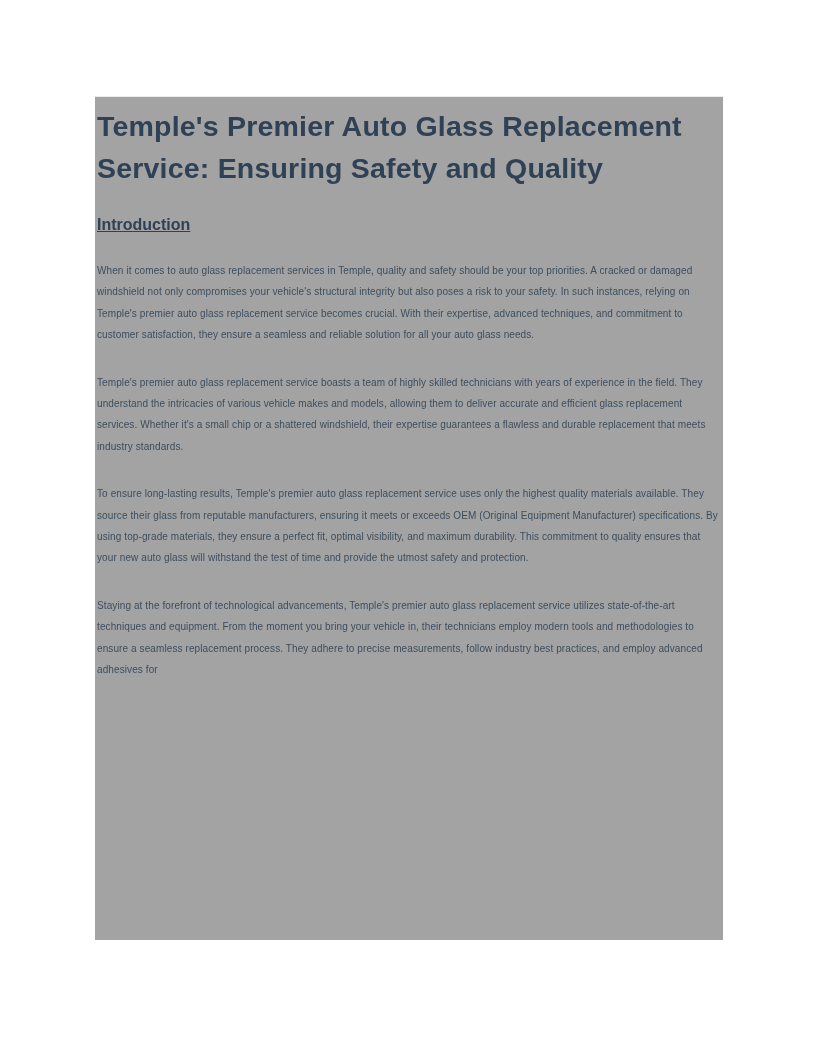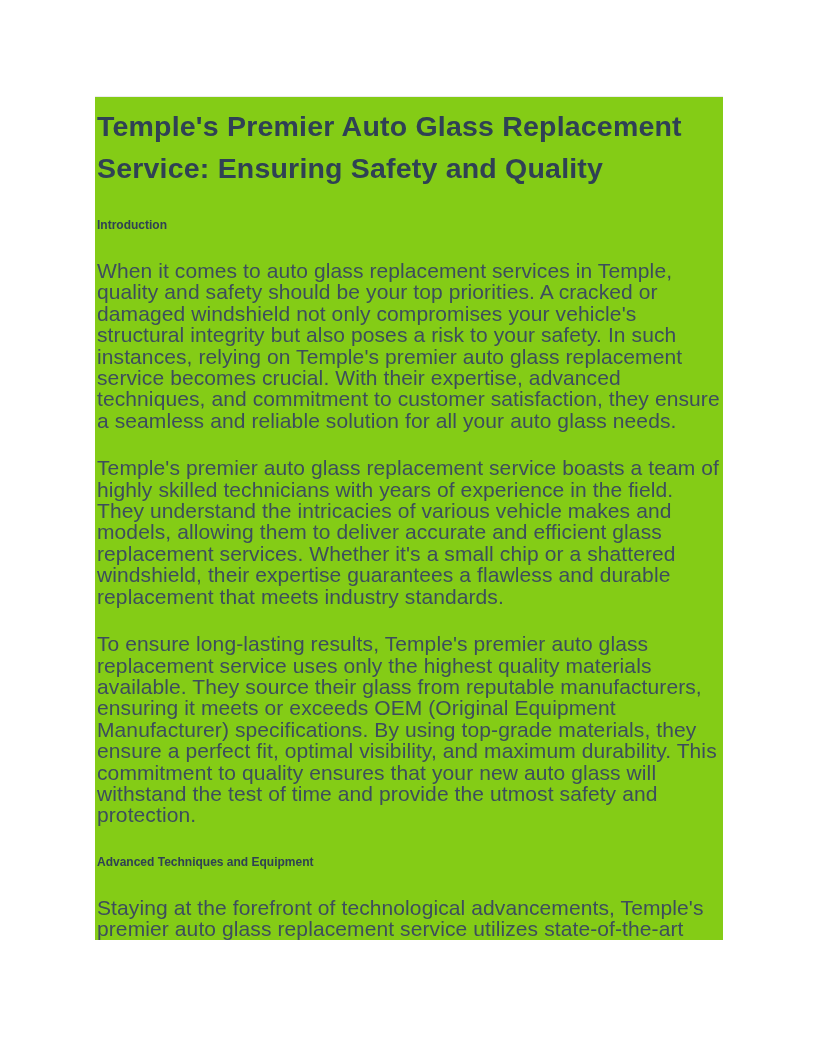--- a/index.html
+++ b/index.html
@@ -18,46 +18,47 @@
     height: 1056px;
     background: #ffffff;
   }
 
   .doc-content {
     position: absolute;
     left: 95px;
     top: 96px;
     width: 628px;
     height: 844px;
-    background: #84cc16;
+    background: #a3a3a3;
     border-top: 1px solid #ececee;
     padding: 6px 2px 0 2px;
     overflow: hidden;
     color: #3b4a5a;
   }
 
   h1.doc-title {
     font-size: 28.5px;
     line-height: 42px;
     font-weight: bold;
     color: #2f4154;
     letter-spacing: 0.2px;
     margin: 2px 0 24px 0;
   }
 
   h2.section-heading {
-    font-size: 12px;
+    font-size: 16px;
     line-height: 20px;
     font-weight: bold;
     color: #2f4154;
     margin: 26px 0 25px 0;
+    text-decoration: underline;
   }
 
   p.section-body {
-    font-size: 21px;
+    font-size: 10px;
     line-height: 21.4px;
     color: #3d4d5d;
     margin: 0 0 26px 0;
     letter-spacing: 0.1px;
   }
 </style>
 </head>
 <body>
 
 <div class="page">
@@ -65,17 +66,16 @@
 
     <h1 class="doc-title">Temple's Premier Auto Glass Replacement Service: Ensuring Safety and Quality</h1>
 
     <h2 class="section-heading">Introduction</h2>
     <p class="section-body">When it comes to auto glass replacement services in Temple, quality and safety should be your top priorities. A cracked or damaged windshield not only compromises your vehicle's structural integrity but also poses a risk to your safety. In such instances, relying on Temple's premier auto glass replacement service becomes crucial. With their expertise, advanced techniques, and commitment to customer satisfaction, they ensure a seamless and reliable solution for all your auto glass needs.</p>
 
     <p class="section-body">Temple's premier auto glass replacement service boasts a team of highly skilled technicians with years of experience in the field. They understand the intricacies of various vehicle makes and models, allowing them to deliver accurate and efficient glass replacement services. Whether it's a small chip or a shattered windshield, their expertise guarantees a flawless and durable replacement that meets industry standards.</p>
 
     <p class="section-body">To ensure long-lasting results, Temple's premier auto glass replacement service uses only the highest quality materials available. They source their glass from reputable manufacturers, ensuring it meets or exceeds OEM (Original Equipment Manufacturer) specifications. By using top-grade materials, they ensure a perfect fit, optimal visibility, and maximum durability. This commitment to quality ensures that your new auto glass will withstand the test of time and provide the utmost safety and protection.</p>
 
-    <h2 class="section-heading">Advanced Techniques and Equipment</h2>
     <p class="section-body">Staying at the forefront of technological advancements, Temple's premier auto glass replacement service utilizes state-of-the-art techniques and equipment. From the moment you bring your vehicle in, their technicians employ modern tools and methodologies to ensure a seamless replacement process. They adhere to precise measurements, follow industry best practices, and employ advanced adhesives for</p>
 
   </div>
 </div>
 
 </body></html>

